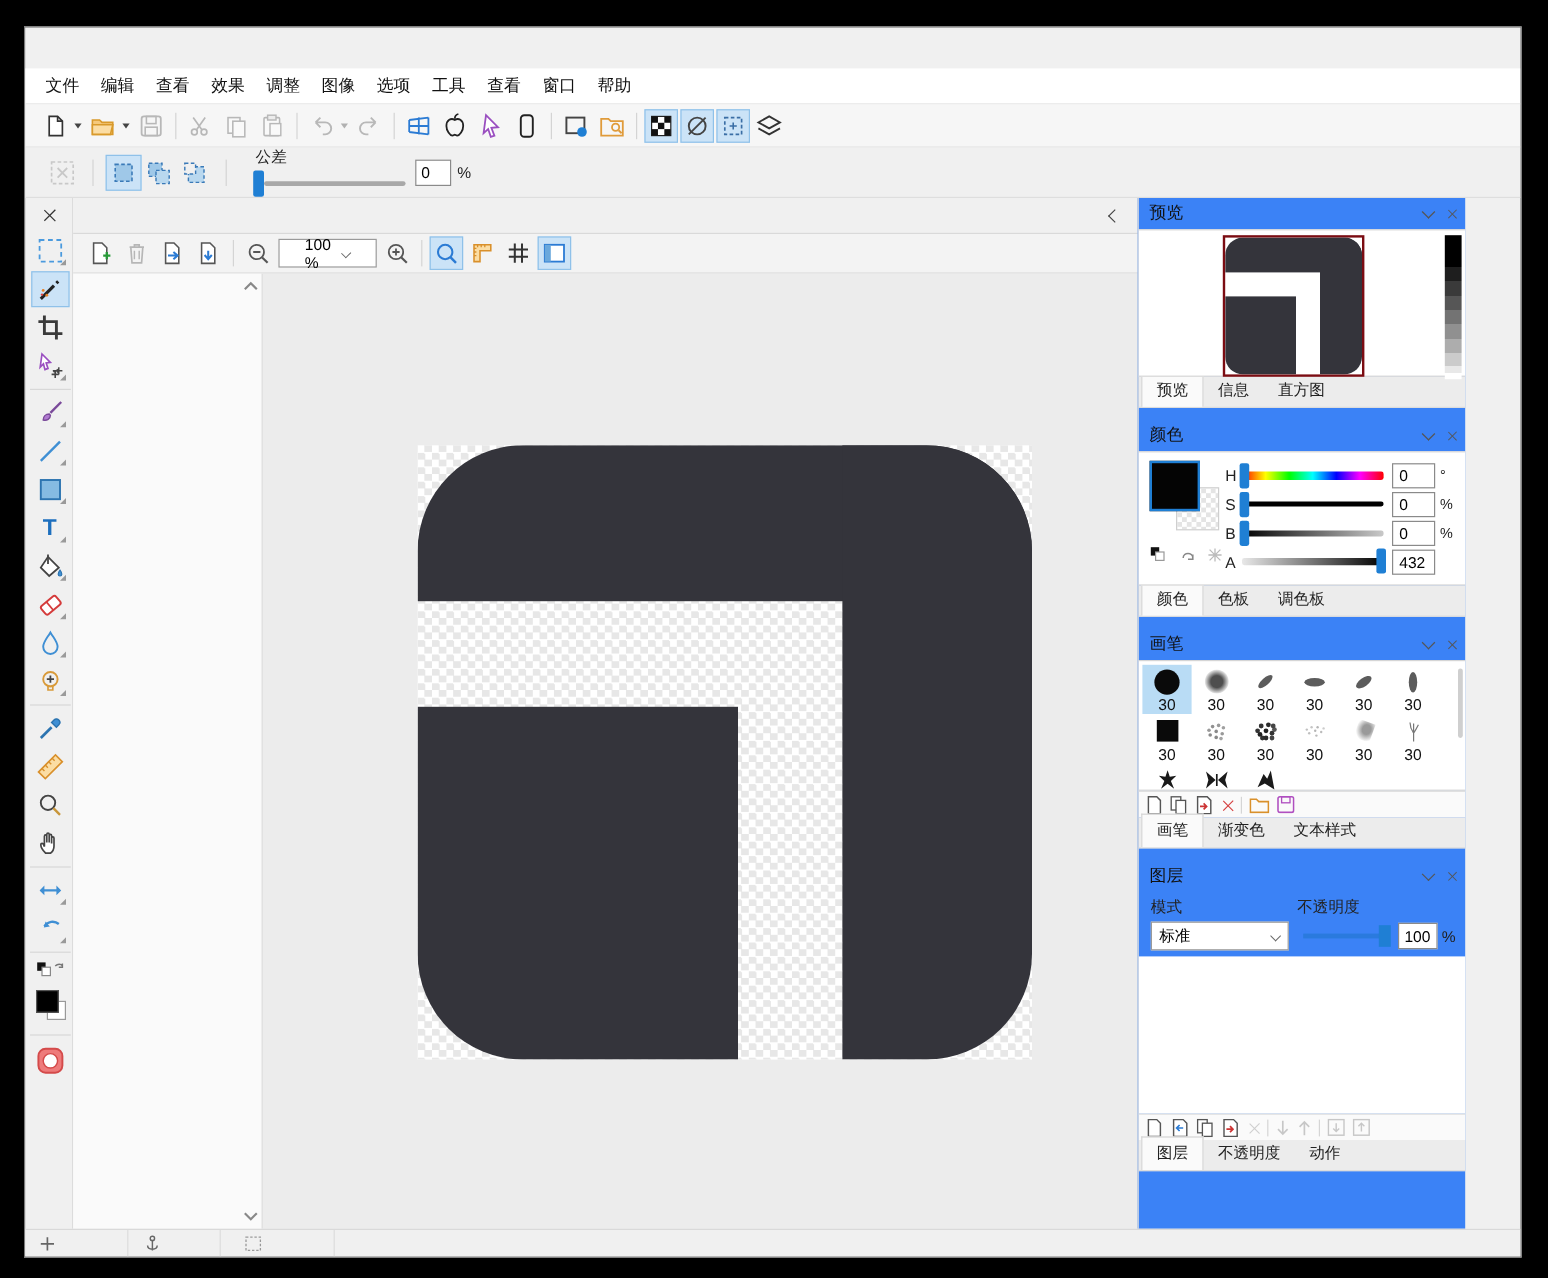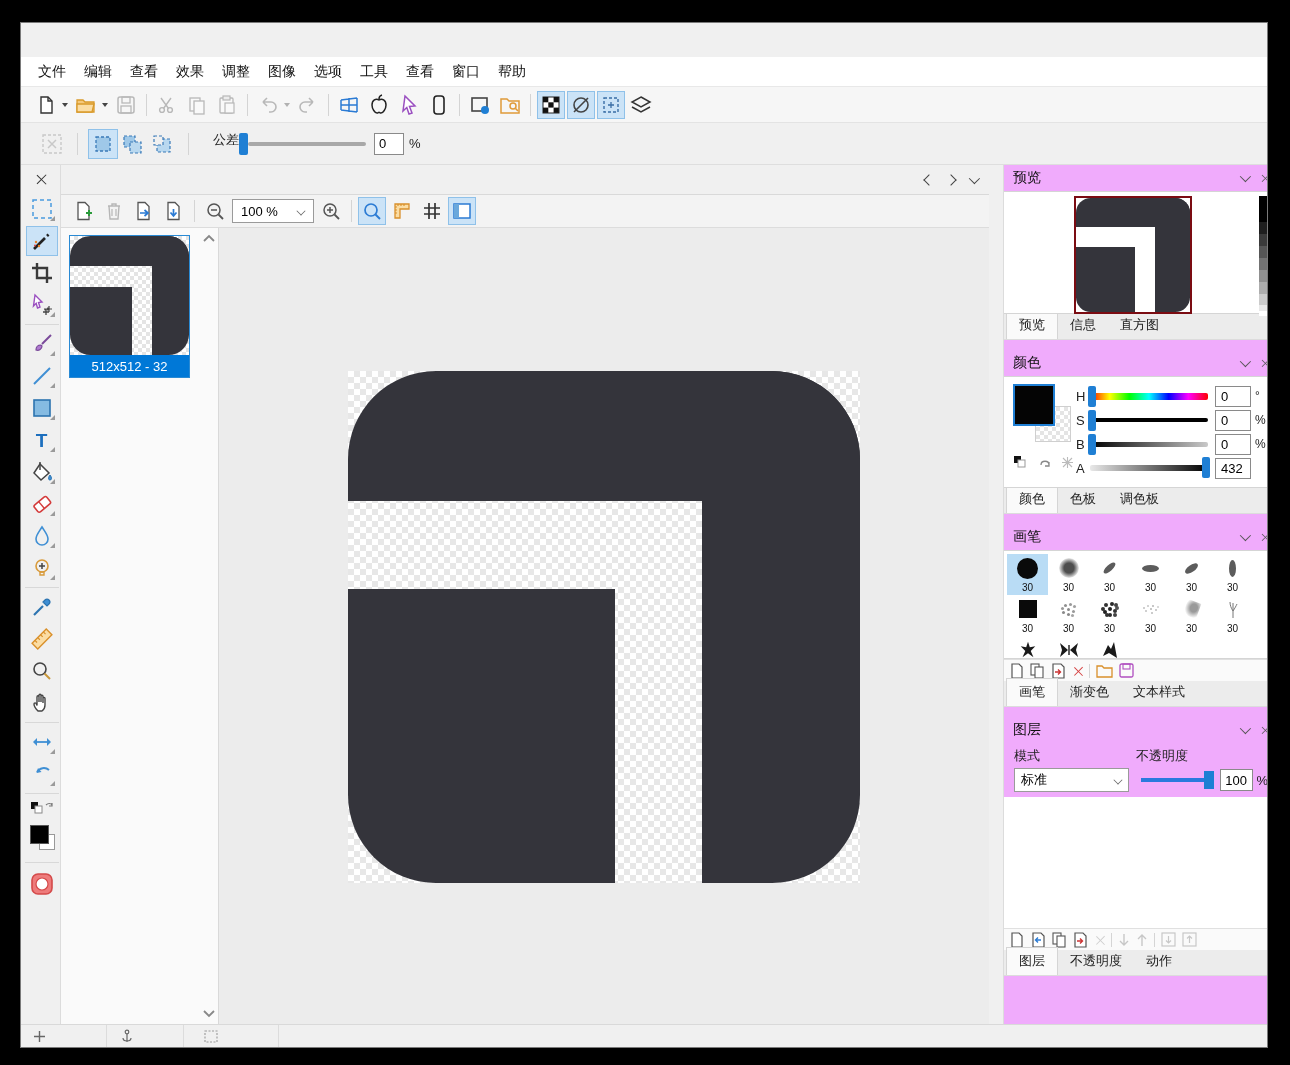--- a/index.html
+++ b/index.html
@@ -30,21 +30,21 @@
   .toolbar { position:absolute; left:0; top:64px; width:100%; height:36px; background:#f6f6f6; border-bottom:1px solid #e3e3e3; display:flex; align-items:center; }
   .tb-sep { width:1px; height:22px; background:#d4d4d4; margin:0 5px; }
   .tbtn { height:28px; min-width:28px; display:flex; align-items:center; justify-content:center; margin:0 1px; border:1px solid transparent; }
   .tbtn.toggled { background:#cbe3f7; border-color:#8fc1e9; }
   .drop-caret { width:0; height:0; border-left:3px solid transparent; border-right:3px solid transparent; border-top:4px solid #444; margin:0 3px 0 1px; }
   .dis { opacity:.38; filter:grayscale(1); }
 
   .optionsrow { position:absolute; left:0; top:100px; width:100%; height:42px; background:#f0f0f0; border-bottom:1px solid #dedede; display:flex; align-items:center; }
   .obtn { width:30px; height:30px; display:flex; align-items:center; justify-content:center; border:1px solid transparent; }
   .obtn.active { background:#cbe3f7; border-color:#8fc1e9; }
-  .tol-wrap { display:flex; margin-left:12px; }
+  .tol-wrap { display:flex; flex-direction:column; margin-left:12px; }
   .tol-label { font-size:13px; color:#222; margin:-2px 0 2px 2px; }
   .tol-slider { display:flex; align-items:center; }
   .track { height:4px; width:118px; background:#a8a8a8; border-radius:2px; }
   .handle { width:9px; height:22px; background:#1f7fd4; border-radius:2px; }
   .tol-input { width:30px; height:22px; border:1px solid #8a8a8a; background:#fff; font-size:13px; text-align:left; padding-left:4px; margin-left:8px; font-family:inherit; }
   .unit { font-size:13px; color:#222; margin-left:5px; }
 
   
   .toolscol { position:absolute; left:2px; top:142px; width:38px; bottom:23px; background:#f0f0f0; border-right:1px solid #dcdcdc; display:flex; flex-direction:column; align-items:center; }
   .tool { width:32px; height:30px; display:flex; align-items:center; justify-content:center; position:relative; border:1px solid transparent; margin:1px 0; }
@@ -55,21 +55,21 @@
   .swatch-fg { position:absolute; left:4px; top:2px; width:19px; height:19px; background:#000; border:1px solid #555; z-index:2;}
   .swatch-bg { position:absolute; left:13px; top:11px; width:16px; height:16px; background:#fff; border:1px solid #999; }
 
   
   .tabrow { position:absolute; left:40px; top:142px; width:928px; height:30px; background:#f0f0f0; border-bottom:1px solid #d9d9d9; display:flex; align-items:center; }
   .doc-tab { height:100%; display:flex; align-items:center; padding:0 10px 0 12px; background:#f7f7f7; border-right:1px solid #dcdcdc; }
   .doc-tab-label { font-size:13px; color:#222; margin-right:14px; }
   .tab-nav { margin-left:auto; display:flex; align-items:center; gap:14px; padding-right:12px; }
 
   .canvastoolbar { position:absolute; left:40px; top:172px; width:928px; height:33px; background:#f3f3f3; border-bottom:1px solid #dcdcdc; display:flex; align-items:center; }
-  .zoom-select { width:82px; height:24px; border:1px solid #9a9a9a; background:#fff; display:flex; align-items:center; font-size:13px; padding:0 8px; margin:0 2px; }
+  .zoom-select { width:82px; height:24px; border:1px solid #9a9a9a; background:#fff; display:flex; align-items:center; font-size:13px; padding:0 21px; margin:0 2px; }
   .zoom-select .zs-caret { margin-left:auto; }
 
   
   .thumbpanel { position:absolute; left:40px; top:205px; width:158px; bottom:23px; background:#fafafa; border-right:1px solid #d9d9d9; }
   .thumb-item { position:absolute; left:8px; top:7px; width:121px; border:1px solid #2a8ad4; }
   .thumb-img { width:119px; height:119px; position:relative; }
   .thumb-label { height:22px; background:#0078d7; color:#fff; font-size:13px; display:flex; align-items:center; justify-content:center; }
   .scroll-up, .scroll-down { position:absolute; right:2px; width:14px; height:14px; color:#888; }
   .scroll-up { top:4px; } .scroll-down { bottom:4px; }
 
@@ -78,21 +78,21 @@
   .checker { background-color:#fff; background-image:conic-gradient(#e7e7e7 25%, transparent 0 50%, #e7e7e7 0 75%, transparent 0); background-size:12px 12px; }
   .checker-sm { background-color:#fff; background-image:conic-gradient(#e4e4e4 25%, transparent 0 50%, #e4e4e4 0 75%, transparent 0); background-size:8px 8px; }
   .canvas-image { position:absolute; left:129px; top:143px; width:512px; height:512px; }
   .logo-clip { position:absolute; inset:0; border-radius:17.2%; overflow:hidden; }
   .lr { position:absolute; background:#34343b; }
   .lr-top { left:0; top:0; width:100%; height:25.4%; }
   .lr-left { left:0; top:42.6%; width:52.1%; bottom:0; }
   .lr-right { left:69.1%; top:0; right:0; bottom:0; }
 
   
-  .rightcol { position:absolute; left:982px; top:142px; width:273px; bottom:23px; background:#f0abfc; border-left:1px solid #dcdcdc; }
+  .rightcol { position:absolute; left:927px; top:142px; width:273px; bottom:23px; background:#3b82f6; border-left:1px solid #dcdcdc; }
   .panel-header { height:26px; display:flex; align-items:center; padding:0 6px 0 9px; }
   .panel-title { font-size:14px; color:#111; }
   .ph-icons { margin-left:auto; display:flex; gap:12px; align-items:center; color:#555; }
   .pcontent { background:#fff; border:1px solid #d5d5d5; border-left:none; border-right:none; position:relative; }
   .ptabs { height:26px; display:flex; align-items:flex-end; background:#ececec; border-bottom:1px solid #dcdcdc; padding-left:2px; }
   .ptab { font-size:13px; color:#222; padding:4px 12px 5px; }
   .ptab.active { background:#fafafa; border:1px solid #d5d5d5; border-bottom:none; }
 
   .preview-img { position:absolute; left:70px; top:4px; width:118px; height:118px; border:2px solid #7b0c12; background:#fff; }
   .grad-strip { position:absolute; right:3px; top:4px; width:14px; height:120px;
@@ -110,21 +110,21 @@
   .s-unit { font-size:12px; color:#222; margin-left:4px; width:10px; }
   .tr-h { background:linear-gradient(to right,#f00,#ff0,#0f0,#0ff,#00f,#f0f,#f00); }
   .tr-s { background:#000; height:4px !important; }
   .tr-b { background:linear-gradient(to right,#000,#c9c9c9); height:5px !important; }
   .tr-a { background:linear-gradient(to right,#e8e8e8,#000); height:6px !important; }
 
   
   .brush-grid { padding:3px 2px 0 3px; display:flex; flex-wrap:wrap; width:256px; }
   .bcell { width:41px; display:flex; flex-direction:column; align-items:center; padding-top:2px; }
   .bcell .bglyph { height:24px; display:flex; align-items:center; justify-content:center; }
-  .bcell .bsize { font-size:10px; color:#111; line-height:15px; }
+  .bcell .bsize { font-size:13px; color:#111; line-height:15px; }
   .bcell.selected { background:#b9dcf5; }
   .g-circle { width:21px; height:21px; border-radius:50%; background:#0a0a0a; }
   .g-soft { width:20px; height:20px; border-radius:50%; background:radial-gradient(circle,#4e4e4e 0 35%,rgba(90,90,90,0) 75%); }
   .g-dash { width:15px; height:6px; border-radius:50%; background:#5c5c5c; transform:rotate(-42deg); }
   .g-eh { width:17px; height:7px; border-radius:50%; background:#5c5c5c; }
   .g-ed { width:15px; height:7px; border-radius:50%; background:#5c5c5c; transform:rotate(-35deg); }
   .g-ev { width:7px; height:17px; border-radius:50%; background:#5c5c5c; }
   .g-square { width:18px; height:18px; background:#0a0a0a; }
   .g-sc1 { width:3px; height:3px; background:#8a8a8a; border-radius:50%;
     box-shadow:5px 2px #999,-5px 3px #8a8a8a,2px -5px #9a9a9a,-3px -4px #909090,6px -3px #a0a0a0,-6px -1px #9a9a9a,0 5px #888,4px 6px #a5a5a5; }
@@ -556,30 +556,20 @@
     </div>
     <div class="tbtn toggled">
       <svg width="20" height="18" viewBox="0 0 20 18">
           <rect x="2" y="2" width="16" height="14" fill="#fff" stroke="#2b7bd4" stroke-width="1.5"></rect>
           <rect x="2" y="2" width="5" height="14" fill="#6aa8dc"></rect>
         </svg>
     </div>
   </div>
 
   <div class="thumbpanel">
-    <div class="thumb-item">
-      <div class="thumb-img checker-sm">
-        <div class="logo-clip">
-            <div class="lr lr-top"></div>
-            <div class="lr lr-left"></div>
-            <div class="lr lr-right"></div>
-          </div>
-      </div>
-      <div class="thumb-label">512x512 - 32</div>
-    </div>
     <svg class="scroll-up" viewBox="0 0 14 14">
         <path d="M2 9 L7 4 L12 9" fill="none" stroke="#888" stroke-width="1.8"></path>
       </svg>
     <svg class="scroll-down" viewBox="0 0 14 14">
         <path d="M2 5 L7 10 L12 5" fill="none" stroke="#888" stroke-width="1.8"></path>
       </svg>
   </div>
 
   <div class="canvasarea">
     <div class="canvas-image checker">

